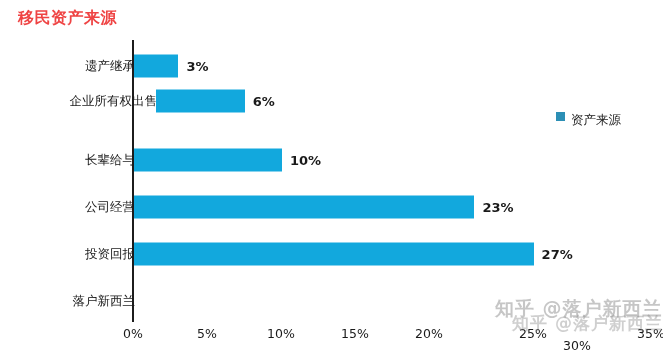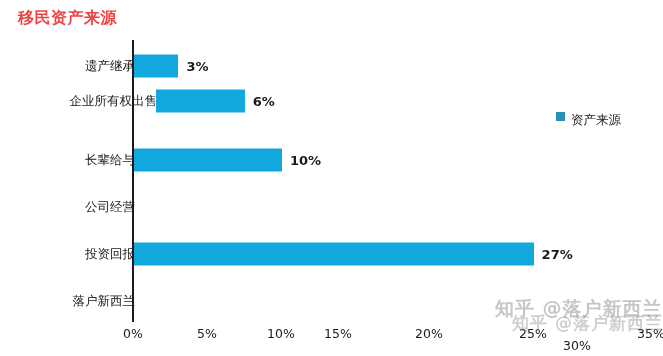--- a/index.html
+++ b/index.html
@@ -181,39 +181,43 @@
         </div>
         <div class="row" style="top: 96px;">
           <div class="cat-label">长辈给与</div>
           <div class="bar-wrap">
             <div class="bar" style="width: 148px; background: rgb(18, 168, 221);"></div>
             <span class="bar-value">10%</span>
           </div>
         </div>
         <div class="row" style="top: 143px;">
           <div class="cat-label">公司经营</div>
+          <div class="bar-wrap">
+            <div class="bar" style="width: 340.4px; background: rgb(18, 168, 221);"></div>
+            <span class="bar-value">23%</span>
+          </div>
         </div>
         <div class="row" style="top: 190px;">
           <div class="cat-label">投资回报</div>
           <div class="bar-wrap">
             <div class="bar" style="width: 399.6px; background: rgb(18, 168, 221);"></div>
             <span class="bar-value">27%</span>
           </div>
         </div>
         <div class="row" style="top: 237px;">
           <div class="cat-label">落户新西兰</div>
         </div>
       </div>
   </div>
 
   <div class="xaxis" id="xaxis">
       <div class="xtick" style="left: 133px;">0%</div>
       <div class="xtick" style="left: 207px;">5%</div>
       <div class="xtick" style="left: 281px;">10%</div>
-      <div class="xtick" style="left: 338px; text-align: center;">15%</div>
+      <div class="xtick" style="left: 355px; text-align: center;">15%</div>
       <div class="xtick" style="left: 429px;">20%</div>
       <div class="xtick" style="left: 533px;">25%</div>
       <div class="xtick" style="left: 577px; margin-top: 12px;">30%</div>
       <div class="xtick" style="left: 651px;">35%</div>
     </div>
 
   <div class="legend">
     <span class="legend-swatch" style="background: rgb(44, 143, 181);"></span>
     <span class="legend-label">资产来源</span>
   </div>

